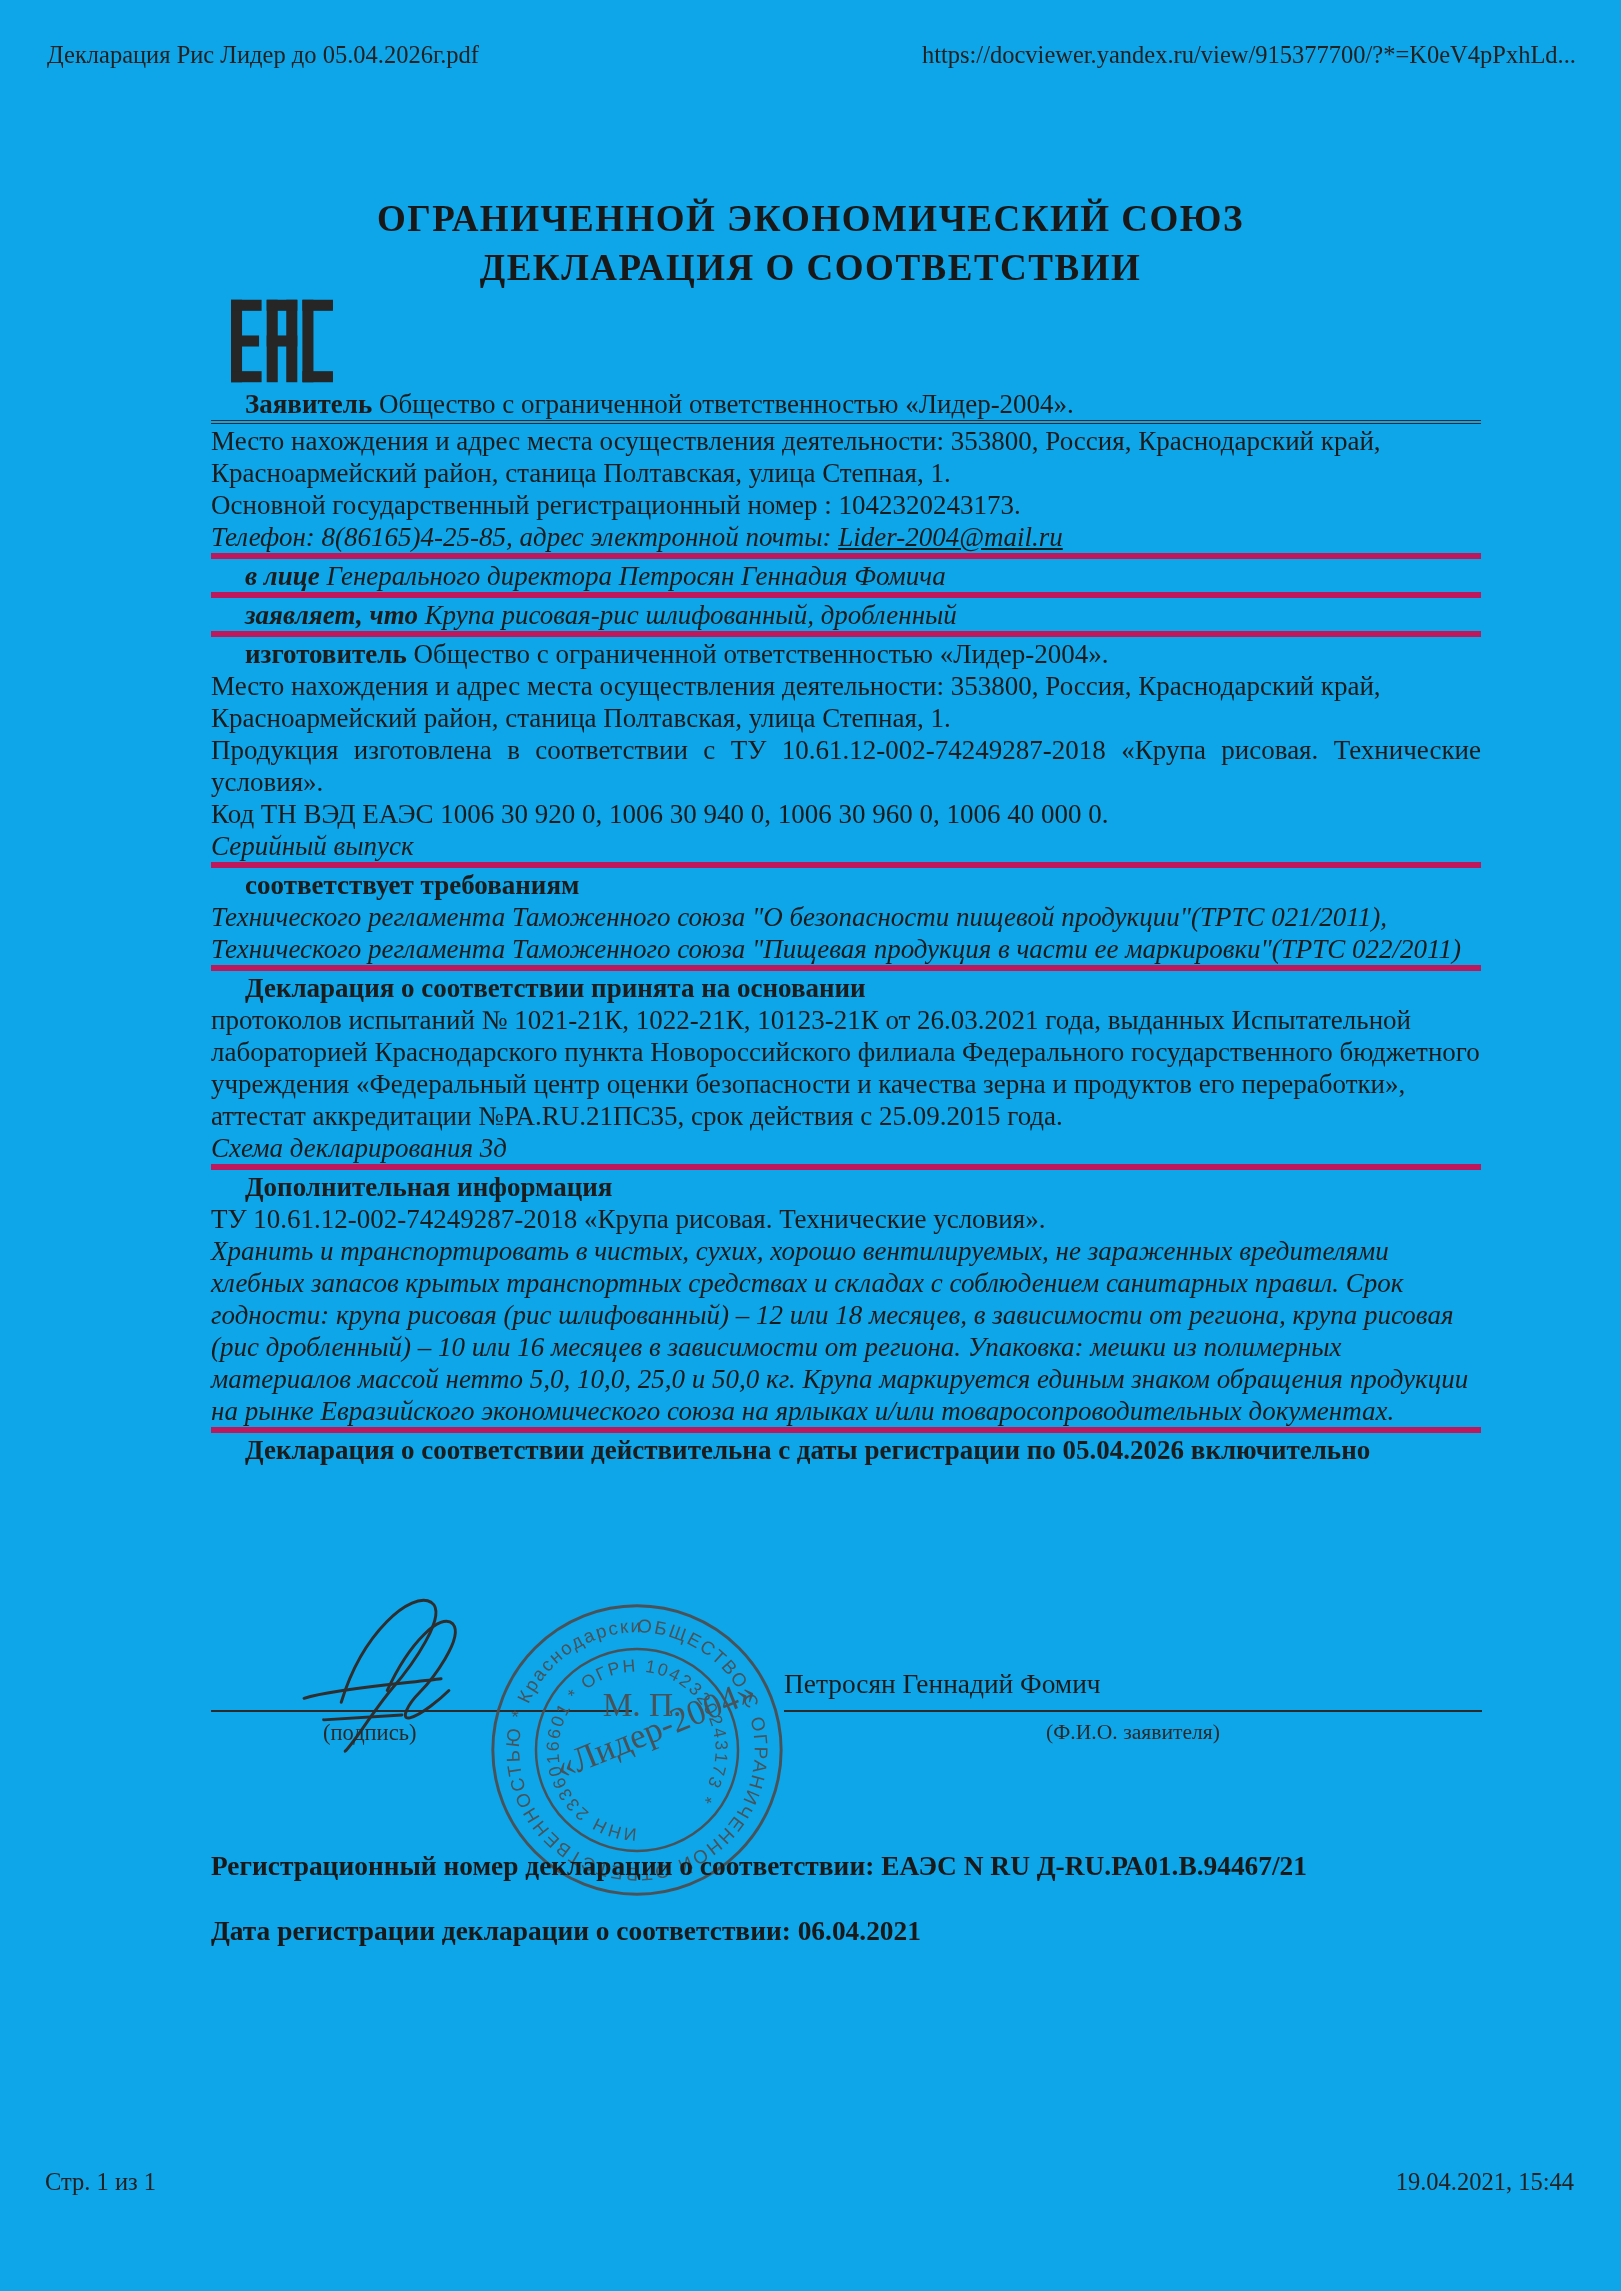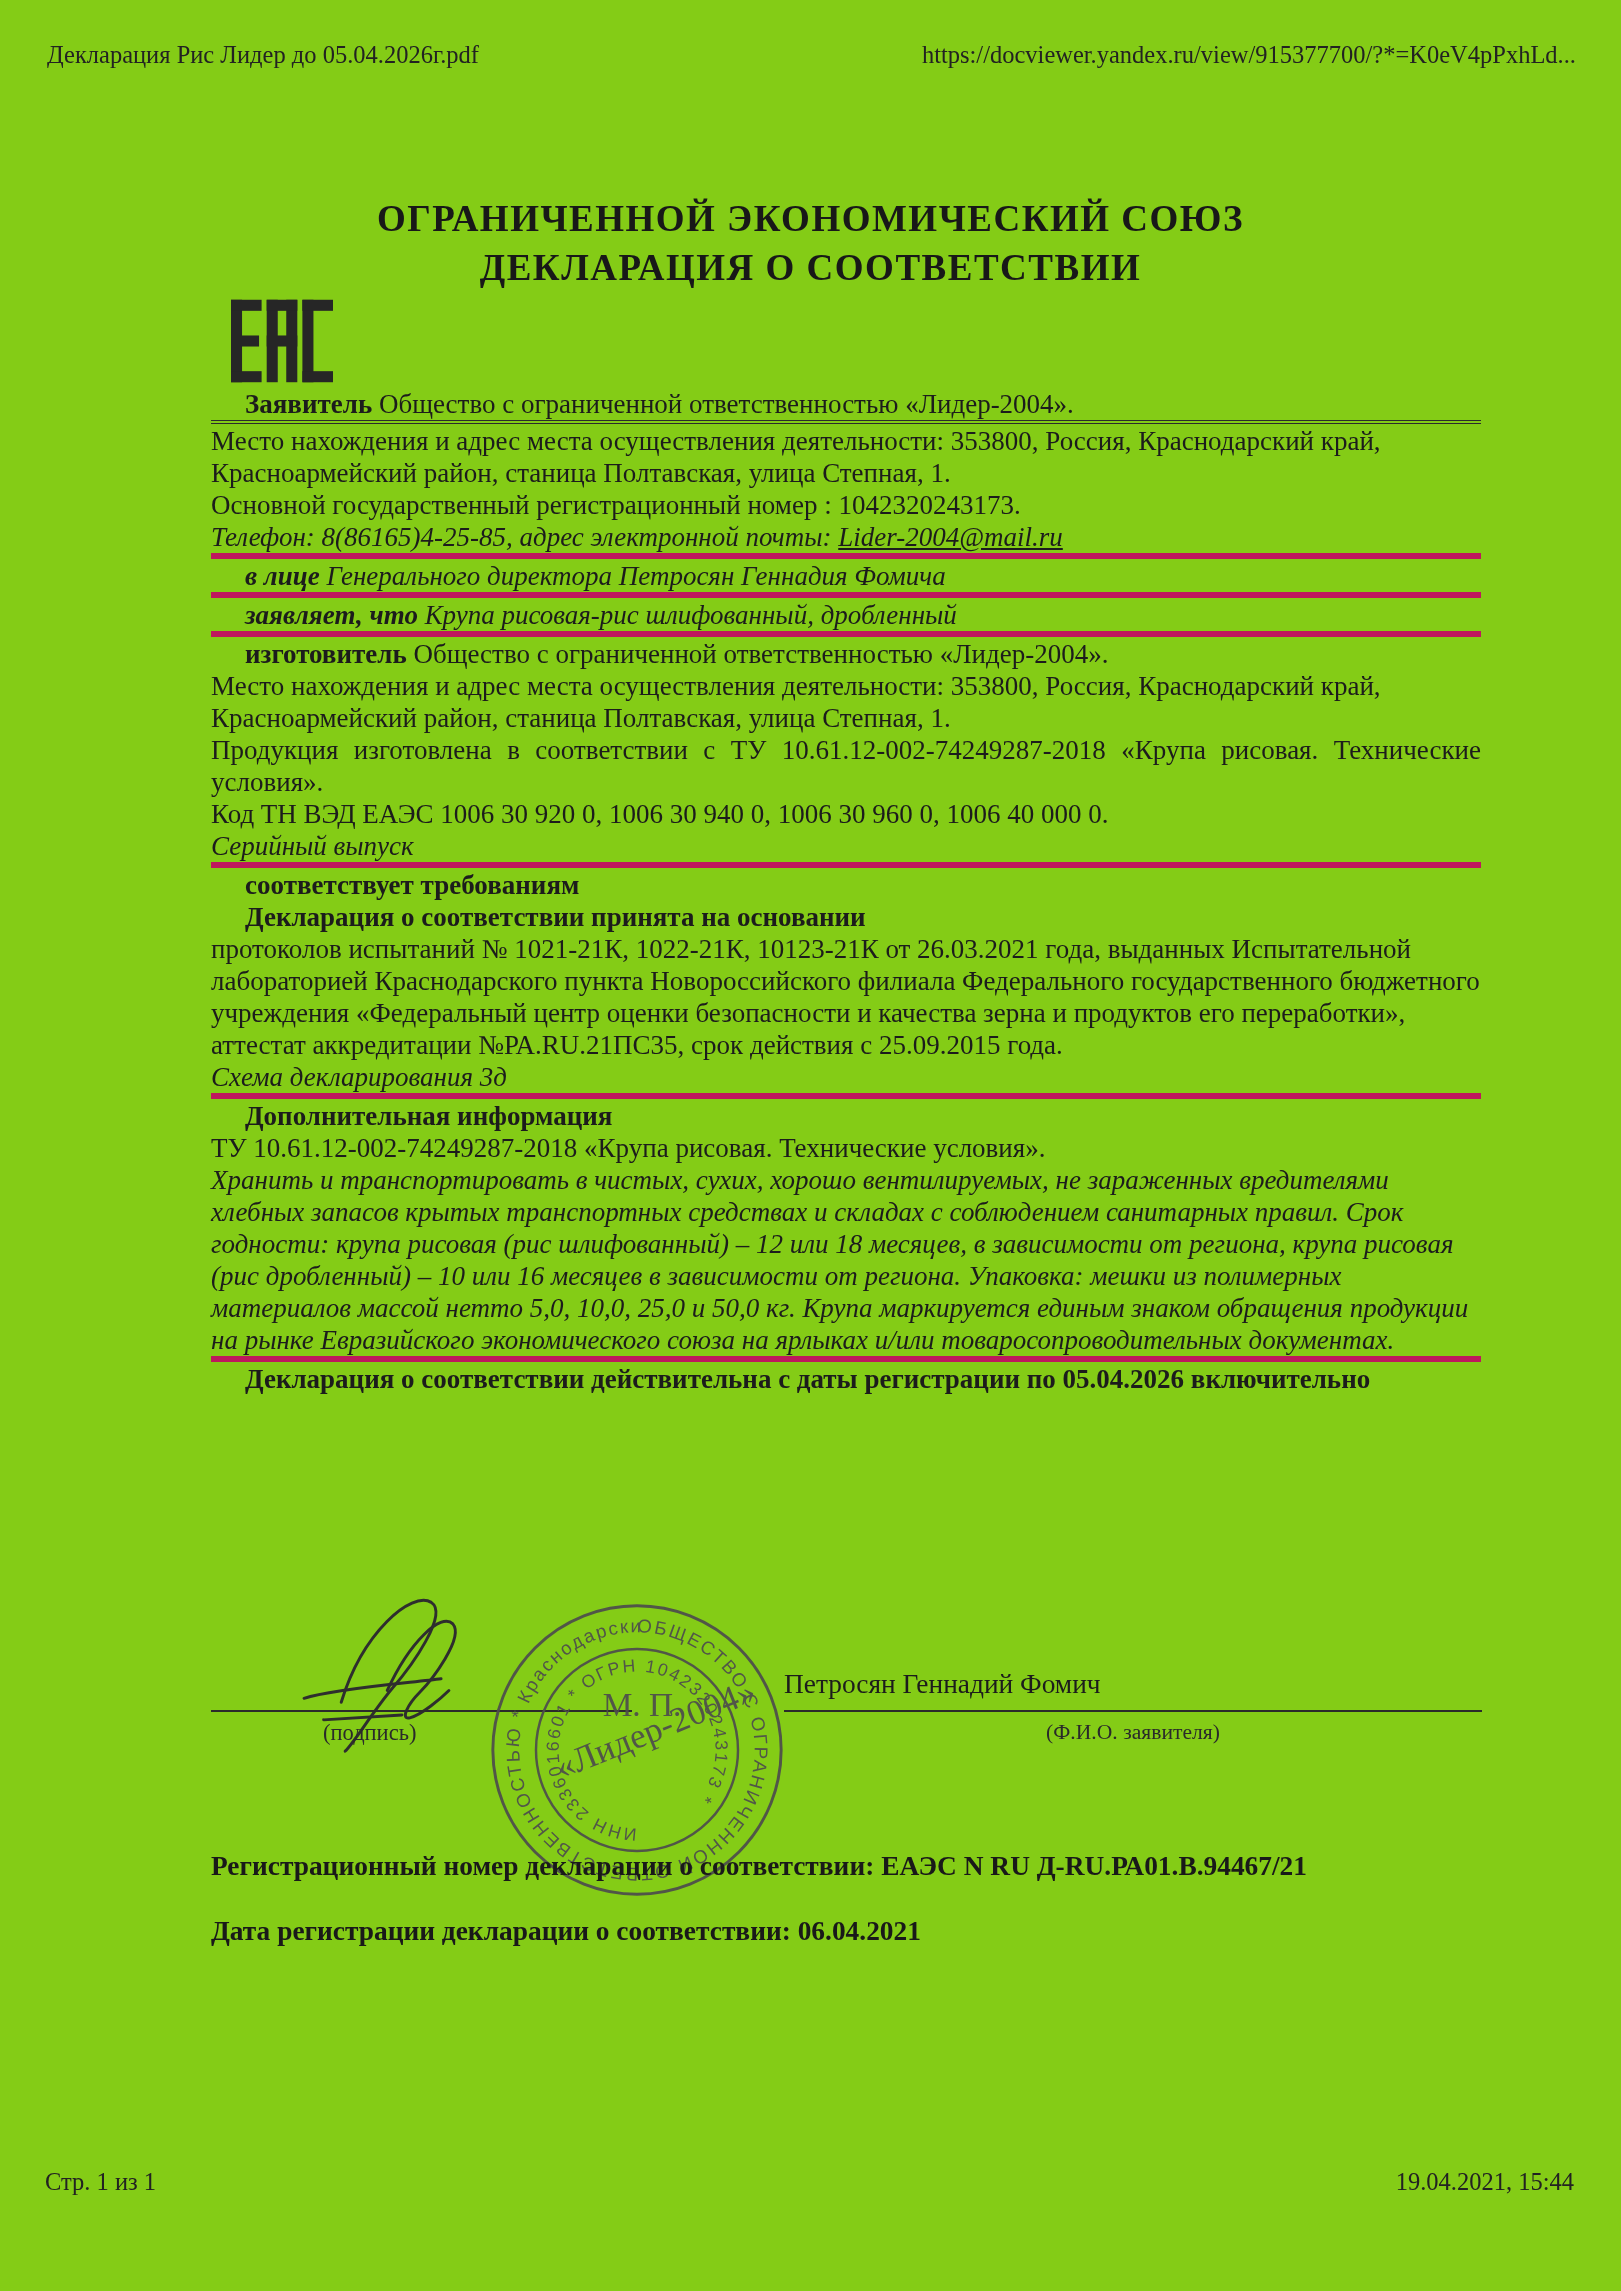--- a/index.html
+++ b/index.html
@@ -1,19 +1,19 @@
 <!DOCTYPE html>
 <html><head>
 <meta charset="utf-8">
 <style>
   html,body{margin:0;padding:0;background:#ffffff;}
   #page{
     position:relative;
     width:1621px;height:2292px;
-    background:#84cc16;
+    background:#0ea5e9;
     font-family:"Liberation Serif","DejaVu Serif",serif;
     color:#1f1f1f;
     overflow:hidden;
   }
   
   .print-hf{position:absolute;font-size:24.5px;color:#222;white-space:nowrap;}
   #hf-top-left{left:47px;top:41px;}
   #hf-top-right{right:45px;top:41px;}
   #hf-bot-left{left:45px;top:2168px;}
   #hf-bot-right{right:47px;top:2168px;}
@@ -89,20 +89,21 @@
       <div class="para"><span>Основной государственный регистрационный номер : 1042320243173.</span></div>
       <div class="para rule"><span>Телефон: 8(86165)4-25-85, адрес электронной почты: </span><span class="u">Lider-2004@mail.ru</span></div>
       <div class="para rule"><span class="b">в лице </span><span>Генерального директора Петросян Геннадия Фомича</span></div>
       <div class="para rule"><span class="b">заявляет, что </span><span>Крупа рисовая-рис шлифованный, дробленный</span></div>
       <div class="para"><span class="b">изготовитель </span><span>Общество с ограниченной ответственностью «Лидер-2004».</span></div>
       <div class="para"><span>Место нахождения и адрес места осуществления деятельности: 353800, Россия, Краснодарский край, Красноармейский район, станица Полтавская, улица Степная, 1.</span></div>
       <div class="para justify"><span>Продукция изготовлена в соответствии с ТУ 10.61.12-002-74249287-2018 «Крупа рисовая. Технические условия».</span></div>
       <div class="para"><span>Код ТН ВЭД ЕАЭС 1006 30 920 0, 1006 30 940 0, 1006 30 960 0, 1006 40 000 0.</span></div>
       <div class="para rule"><span>Серийный выпуск</span></div>
       <div class="para"><span class="b">соответствует требованиям</span></div>
+      <div class="para rule"><span>Технического регламента Таможенного союза "О безопасности пищевой продукции"(ТРТС 021/2011), Технического регламента Таможенного союза "Пищевая продукция в части ее маркировки"(ТРТС 022/2011)</span></div>
       <div class="para"><span class="b">Декларация о соответствии принята на основании</span></div>
       <div class="para"><span>протоколов испытаний № 1021-21К, 1022-21К, 10123-21К от 26.03.2021 года, выданных Испытательной лабораторией Краснодарского пункта Новороссийского филиала Федерального государственного бюджетного учреждения «Федеральный центр оценки безопасности и качества зерна и продуктов его переработки», аттестат аккредитации №РА.RU.21ПС35, срок действия с 25.09.2015 года.</span></div>
       <div class="para rule"><span>Схема декларирования 3д</span></div>
       <div class="para"><span class="b">Дополнительная информация</span></div>
       <div class="para"><span>ТУ 10.61.12-002-74249287-2018 «Крупа рисовая. Технические условия».</span></div>
       <div class="para rule"><span>Хранить и транспортировать в чистых, сухих, хорошо вентилируемых, не зараженных вредителями хлебных запасов крытых транспортных средствах и складах с соблюдением санитарных правил. Срок годности: крупа рисовая (рис шлифованный) – 12 или 18 месяцев, в зависимости от региона, крупа рисовая (рис дробленный) – 10 или 16 месяцев в зависимости от региона. Упаковка: мешки из полимерных материалов массой нетто 5,0, 10,0, 25,0 и 50,0 кг. Крупа маркируется единым знаком обращения продукции на рынке Евразийского экономического союза на ярлыках и/или товаросопроводительных документах.</span></div>
       <div class="para"><span class="b">Декларация о соответствии  действительна с даты регистрации по 05.04.2026 включительно</span></div>
     </div>
 
   <div id="sig-block">

